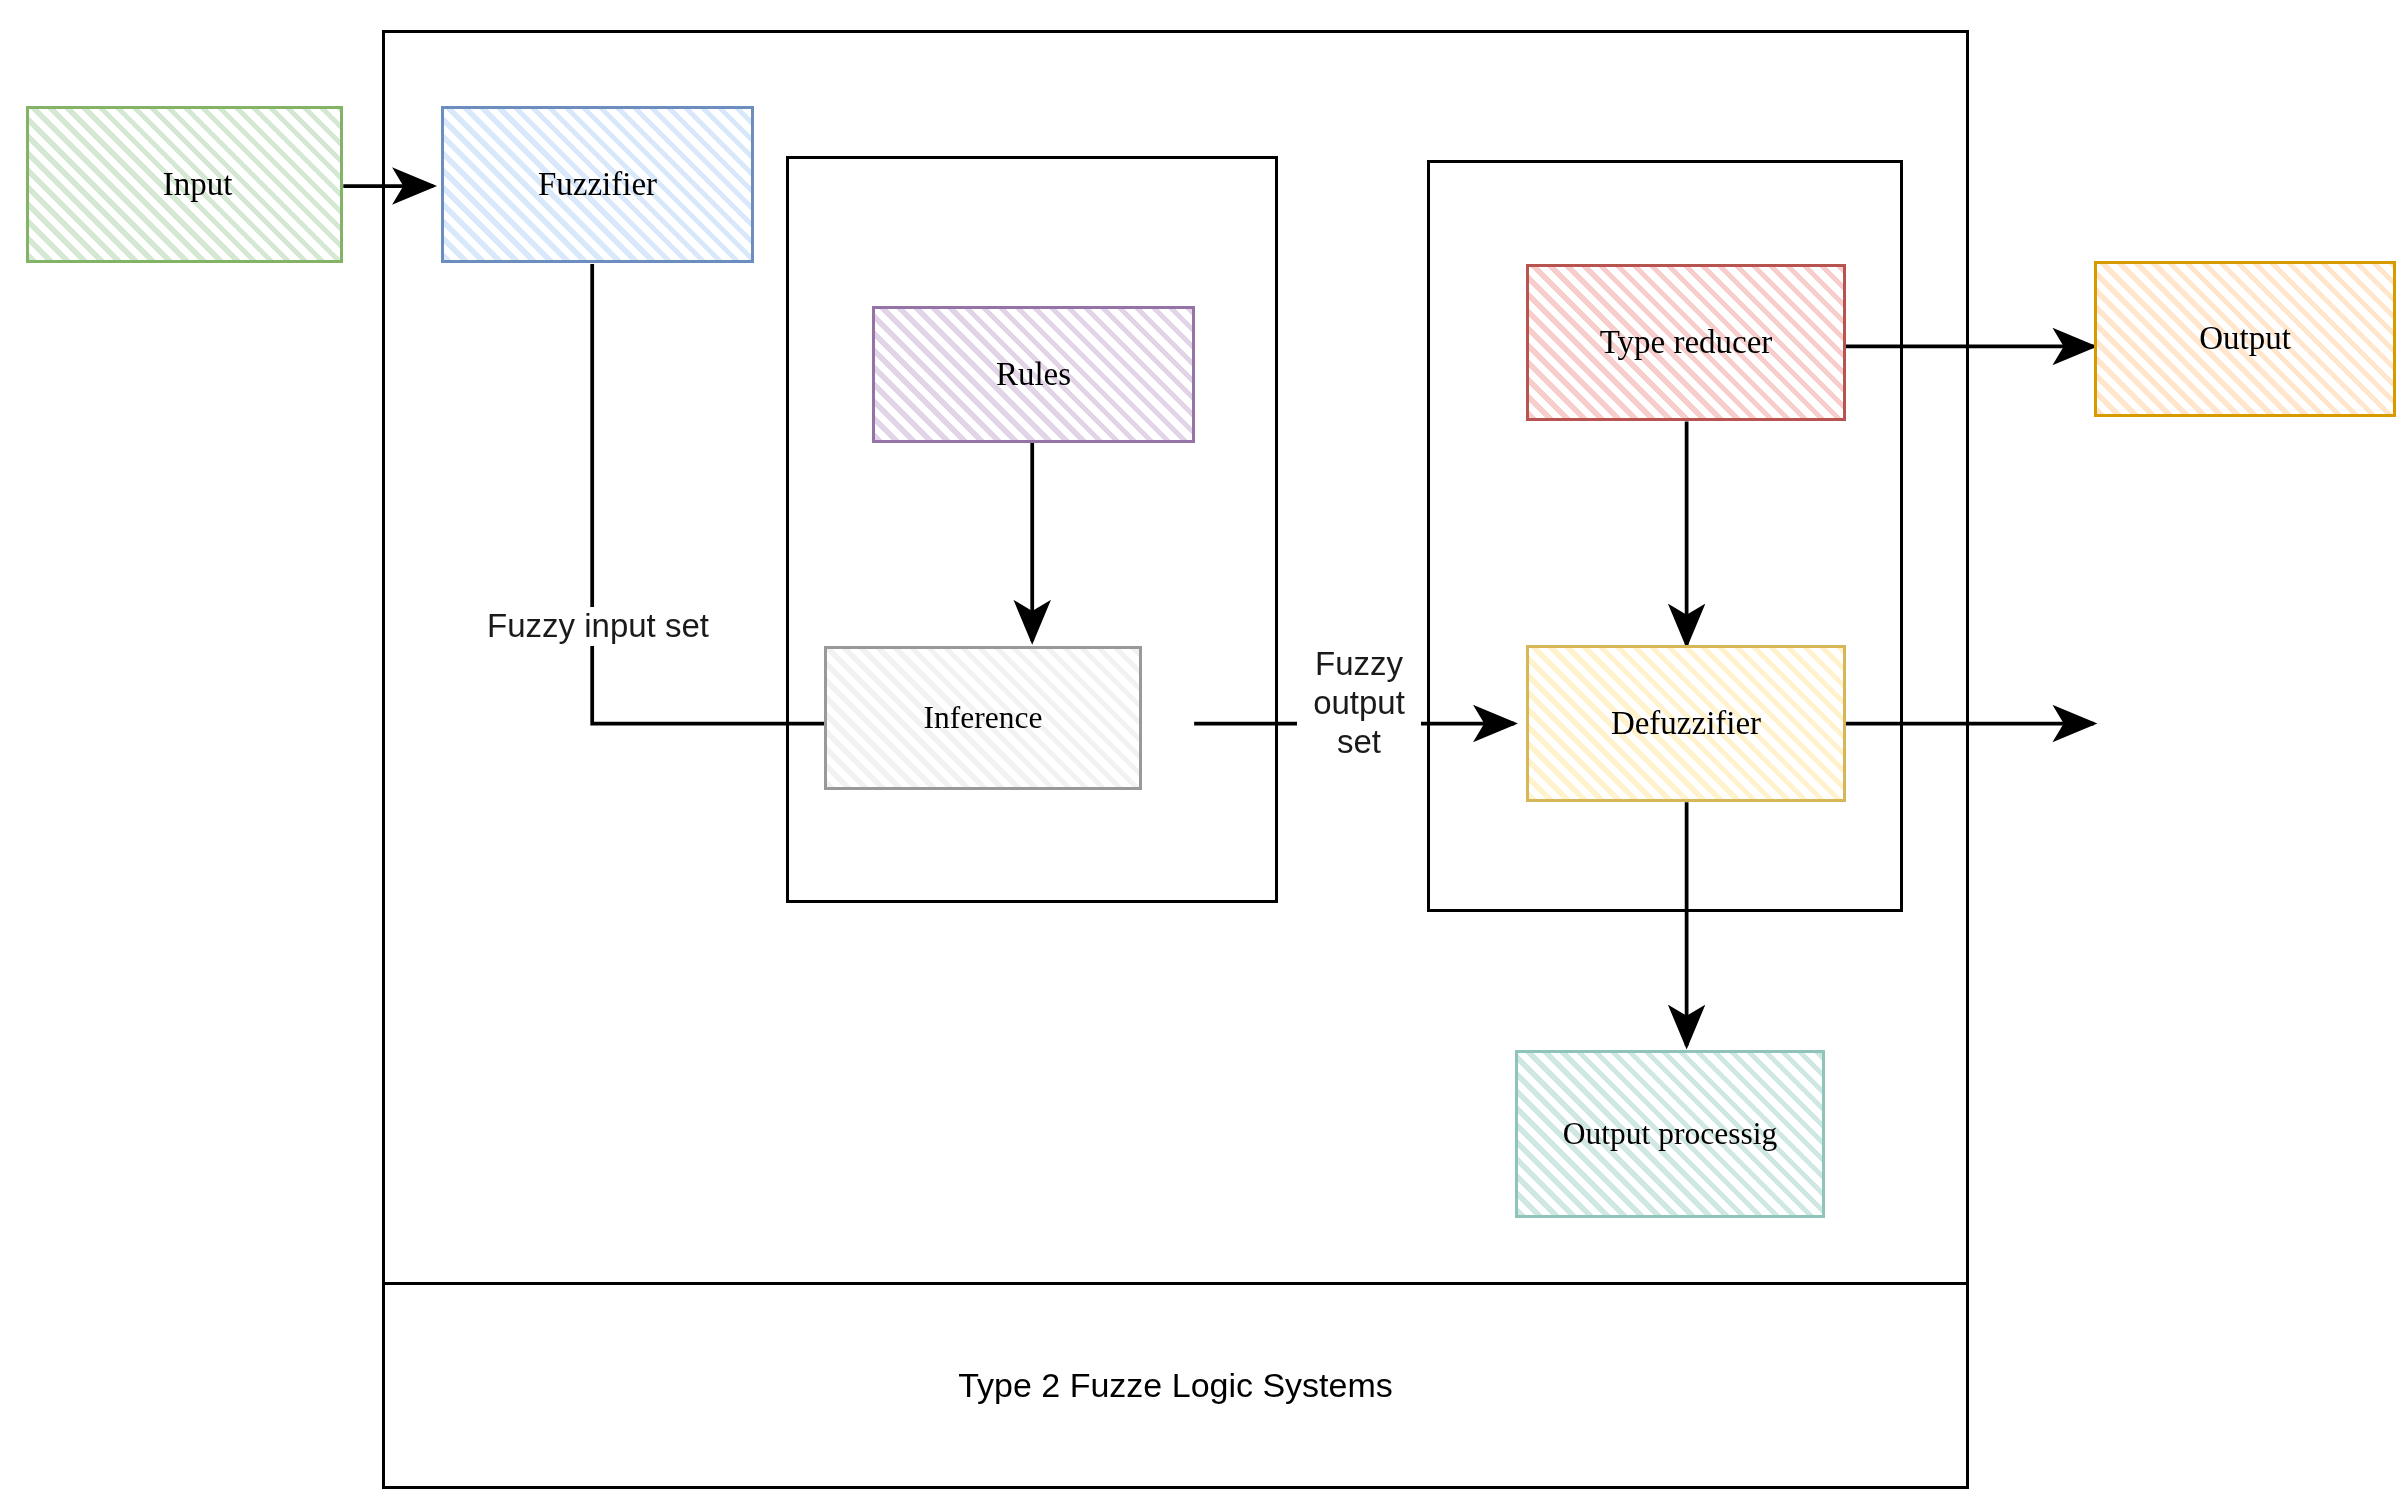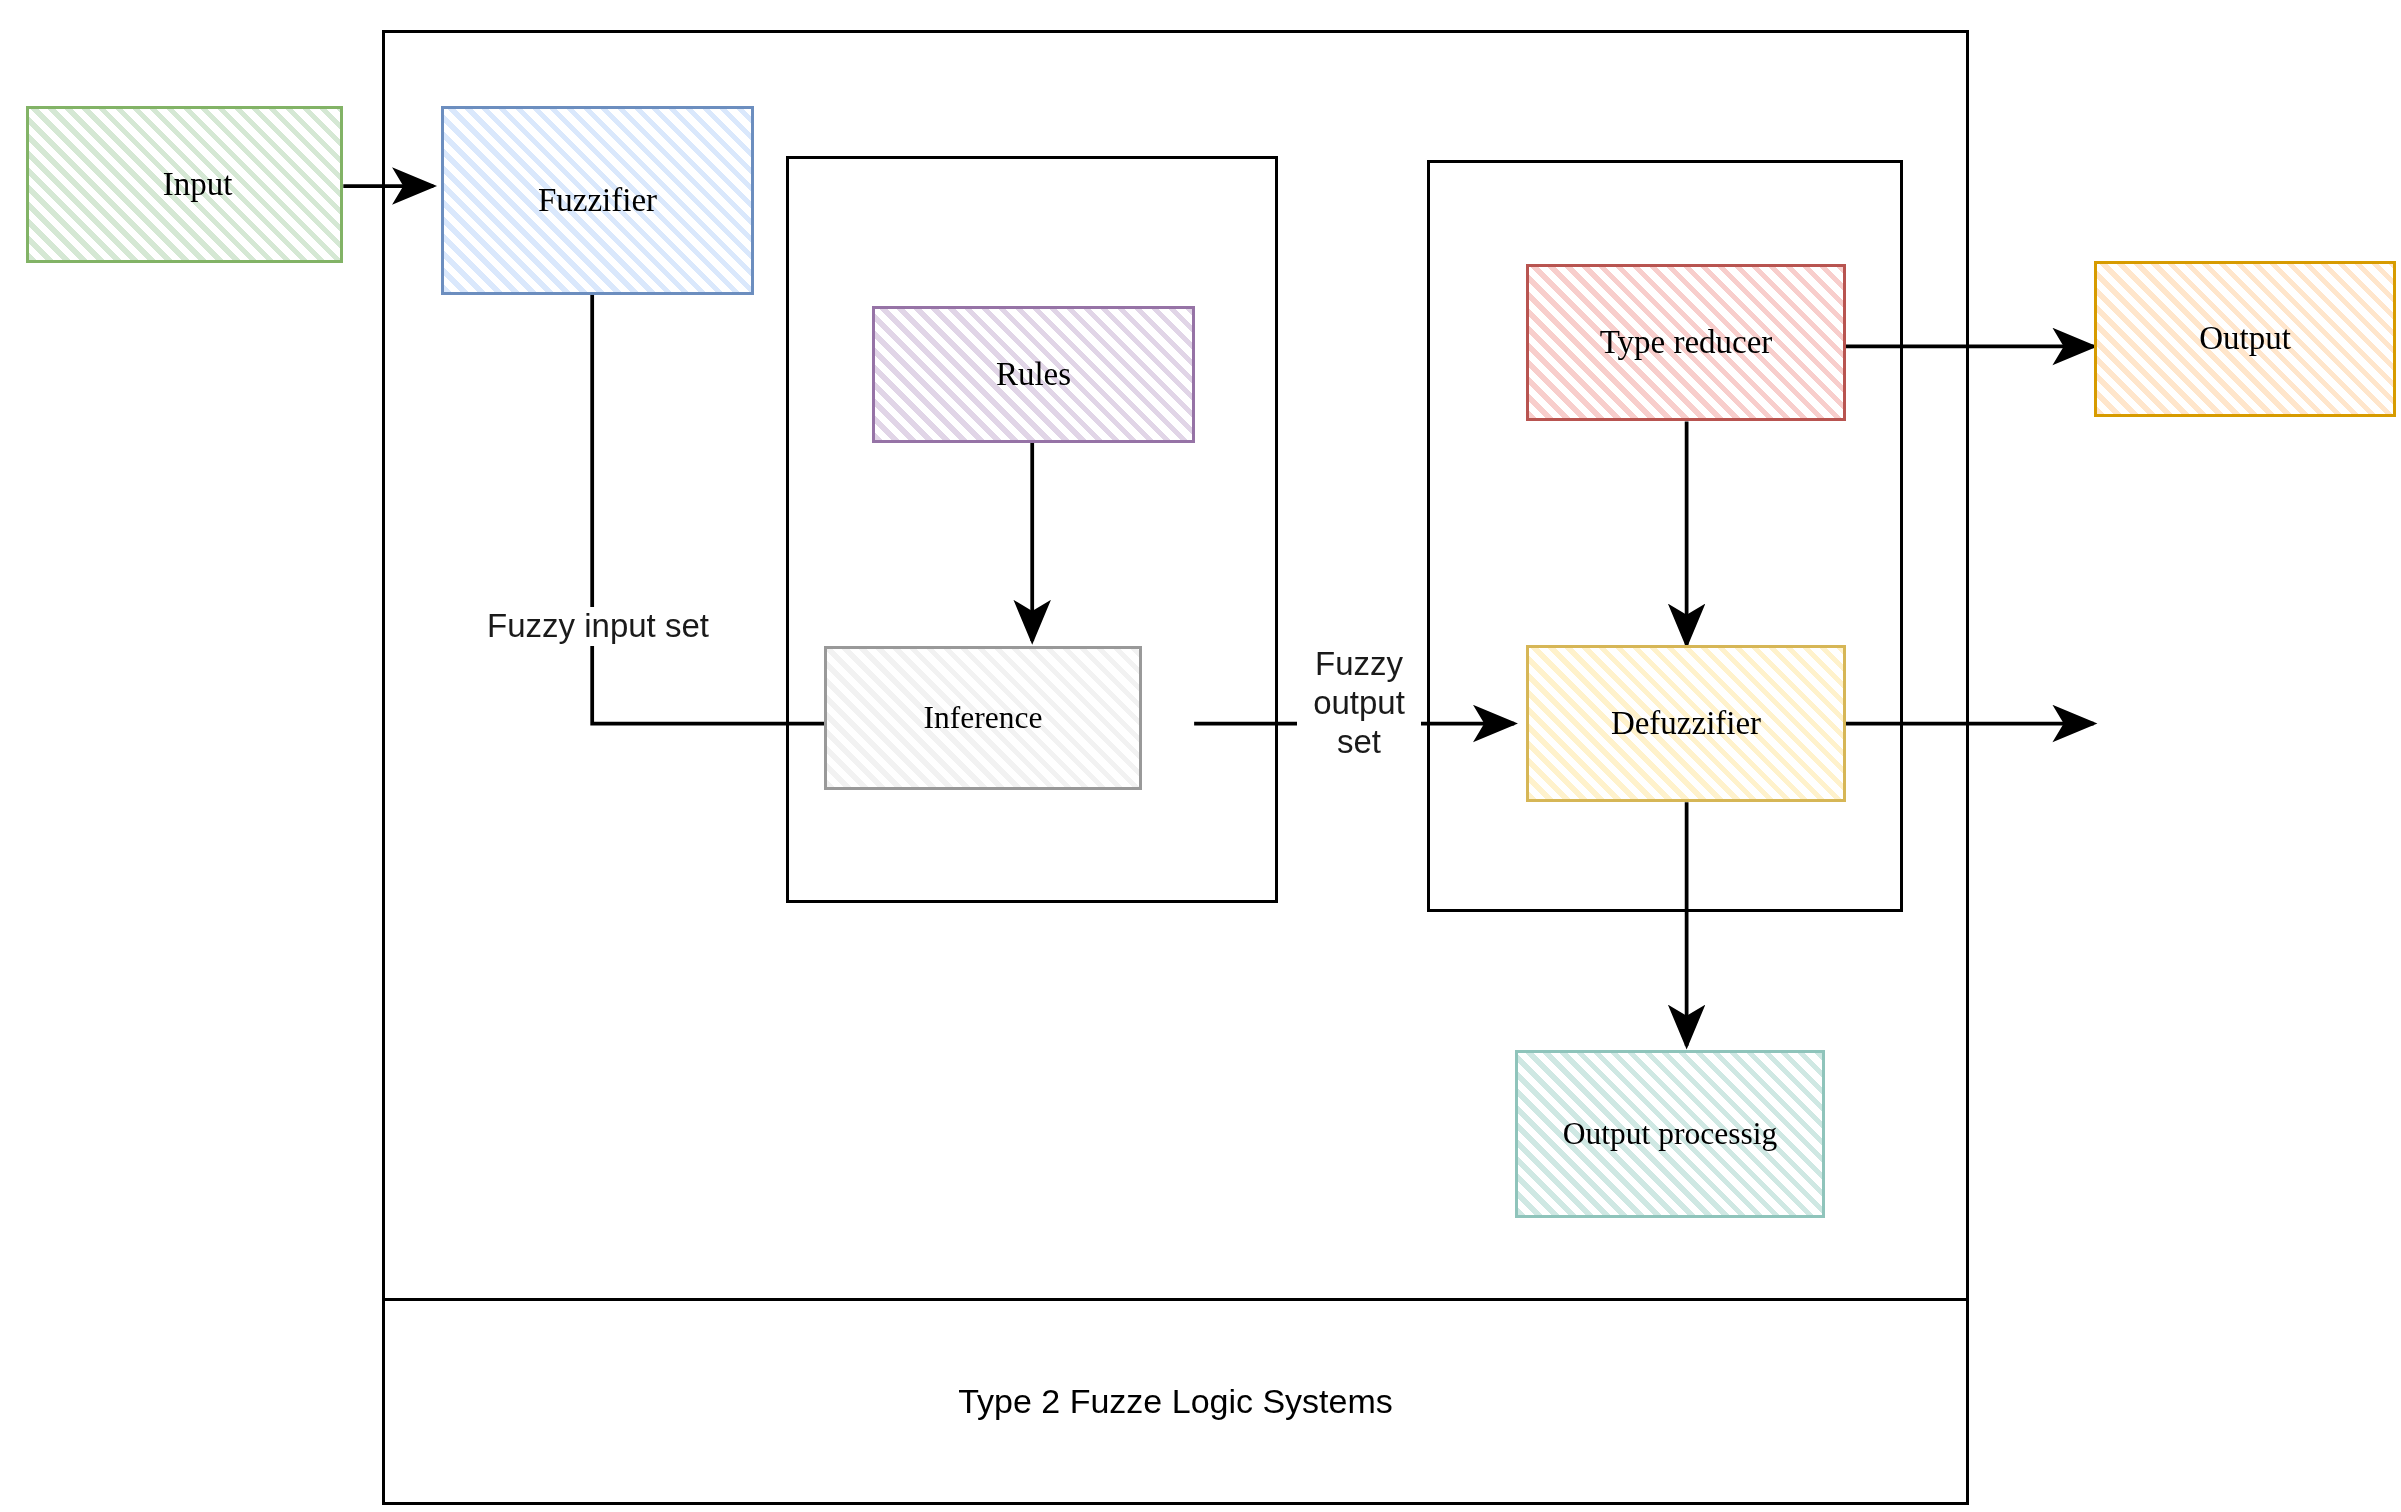--- a/index.html
+++ b/index.html
@@ -51,21 +51,20 @@
   .title-bar {
     position: absolute;
     box-sizing: border-box;
     border: 3.7px solid #000000;
     background: #ffffff;
     display: flex;
     align-items: center;
     justify-content: center;
     font-family: "Liberation Sans", sans-serif;
     color: #000000;
-    margin-top: 16px;
   }
   .edge-label {
     position: absolute;
     font-family: "Liberation Sans", sans-serif;
     color: #1a1a1a;
     text-align: center;
     line-height: 1.18;
     white-space: pre-line;
     z-index: 6;
     background: #ffffff;
@@ -119,21 +118,21 @@
   <div class="container-box" style="left:1427px; top:160px; width:476px; height:752px; z-index:3;"></div>
 
   <div class="node" style="left:26px; top:106px; width:317px; height:157px; font-size:33px;
               border:3.7px solid #82b366;
               background-color:#ffffff;
               background-image:repeating-linear-gradient(45deg, #d5e8d4 0px, #d5e8d4 5.2px, #ffffff 5.2px, #ffffff 12px);
               z-index:5;padding-left:26px;">
     <span class="label">Input</span>
   </div>
 
-  <div class="node" style="left:441px; top:106px; width:313px; height:189px; font-size:33px;
+  <div class="node" style="left:441px; top:106px; width:313px; height:157px; font-size:33px;
               border:3.7px solid #6c8ebf;
               background-color:#ffffff;
               background-image:repeating-linear-gradient(45deg, #dae8fc 0px, #dae8fc 5.2px, #ffffff 5.2px, #ffffff 12px);
               z-index:5;">
     <span class="label">Fuzzifier</span>
   </div>
 
   <div class="node" style="left:872px; top:262px; width:323px; height:137px; font-size:33px;
               border:3.7px solid #9673a6;
               background-color:#ffffff;

